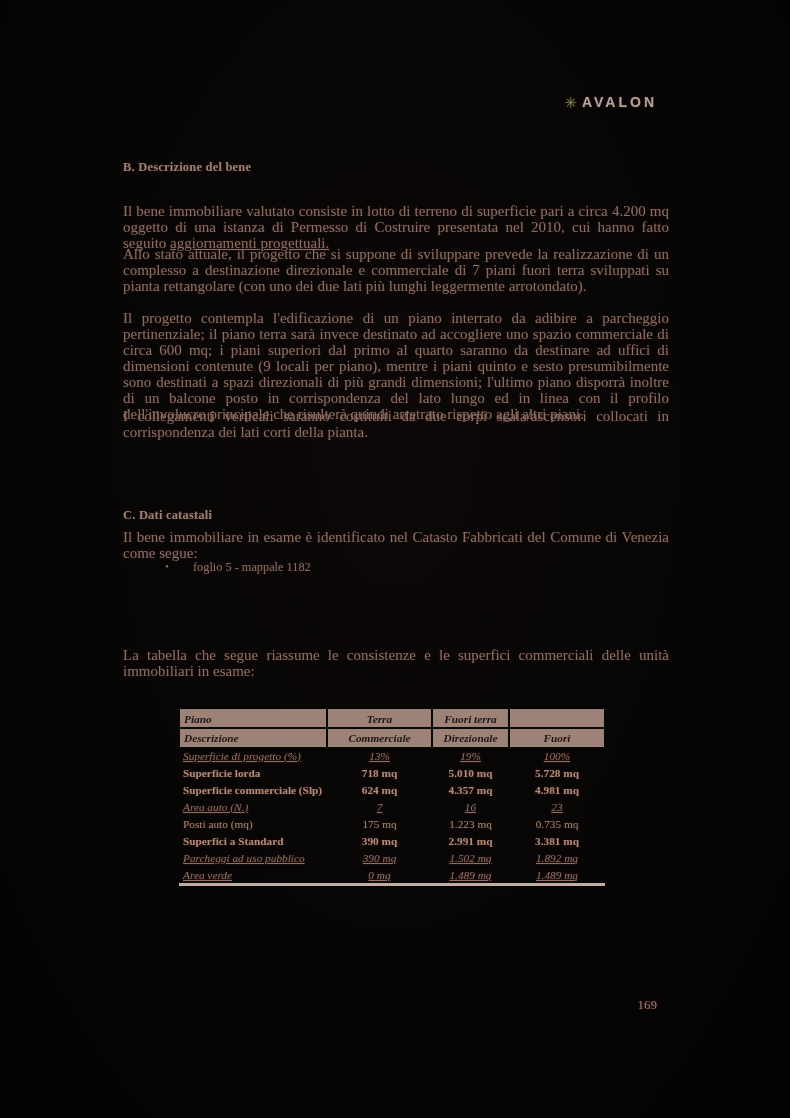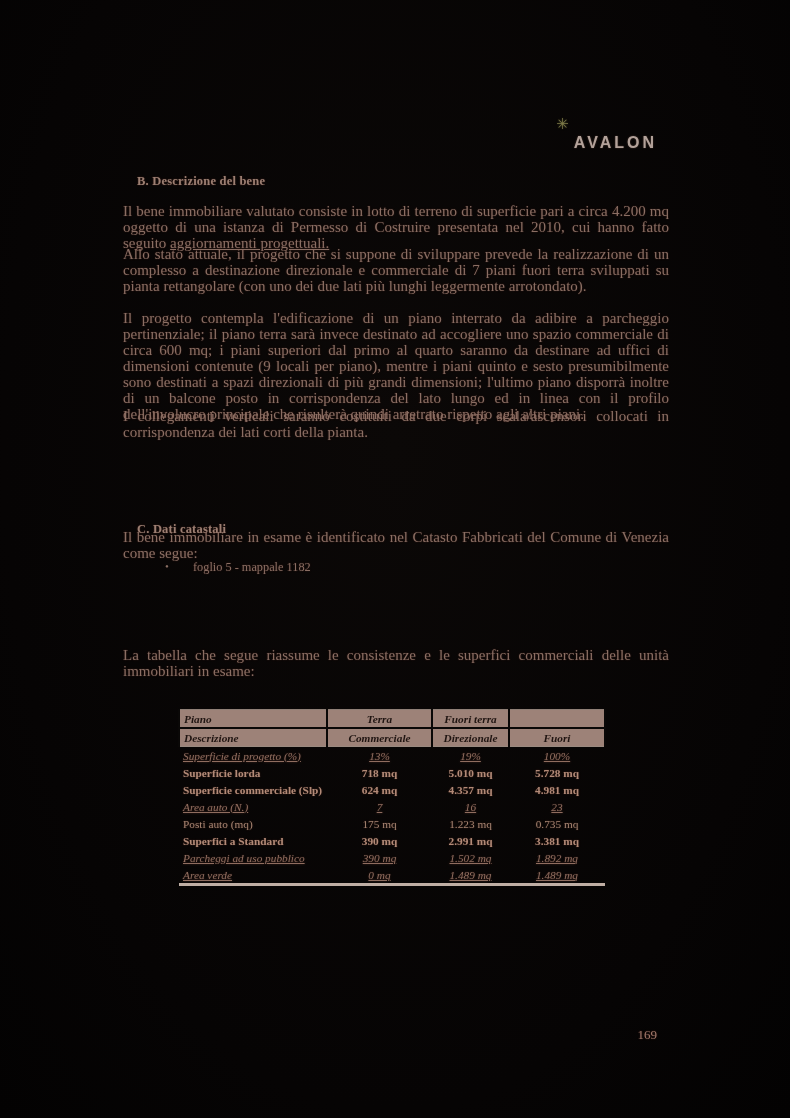--- a/index.html
+++ b/index.html
@@ -11,26 +11,25 @@
     font-family:"Liberation Serif", serif;
     overflow:hidden;
   }
   .logo{
     position:absolute; top:94px; right:133px;
     display:flex; align-items:center; gap:5px;
     font-family:"Liberation Sans", sans-serif;
   }
   .logo .star{ color:#7d7a48; font-size:15px; line-height:1; text-shadow:0 0 2px rgba(160,160,80,.4);}
   .logo .word{
-    color:#b3a29a; font-size:16px; font-weight:600; letter-spacing:3px;
+    color:#b3a29a; font-size:14px; font-weight:600; letter-spacing:3px;
     text-shadow:0 0 2px rgba(200,150,130,.35);
-    margin-top:40px;
   }
   .h-sec{
-    font-size:12.5px; font-weight:bold; color:#9c7f72; margin:14px;
+    font-size:12.5px; font-weight:bold; color:#9c7f72; margin:0;
     text-shadow:0 0 2px rgba(190,100,80,.3); letter-spacing:.2px;
   }
   .para{
     font-size:15px; line-height:16px; color:#8a6e63; margin:0;
     text-align:justify; text-shadow:0 0 2px rgba(185,95,75,.28);
   }
   .para .ul{ text-decoration:underline; }
   .abs{ position:absolute; left:123px; width:546px; }
   .bullet-line{ display:flex; }
   .bullet-line .mark{ width:28px; padding-left:42px; color:#8a6e63; font-size:11px; }
@@ -54,21 +53,21 @@
   .consist-table th.lft{ text-align:left; }
   .consist-table td{
     padding:0 4px; height:17px; text-align:center; white-space:nowrap;
     color:#a58471; text-shadow:0 0 2px rgba(200,110,85,.3);
   }
   .consist-table td.lbl{ text-align:left; }
   .consist-table tr.row-italic td{ font-style:italic; color:#8f6d5f;text-decoration:underline; }
   .consist-table tr.row-bold td{ font-weight:bold; color:#b28a77; }
   .consist-table tr.last td{ border-bottom:3px solid #bfaea4; }
   .pagenum{
-    position:absolute; top:1027px; right:133px;
+    position:absolute; top:997px; right:133px;
     font-size:13px; color:#a0786a; text-shadow:0 0 2px rgba(200,110,85,.35);
   }
 </style>
 </head>
 <body>
 
 <div class="page">
 
   <div class="logo">
     <span class="star">✳</span>

